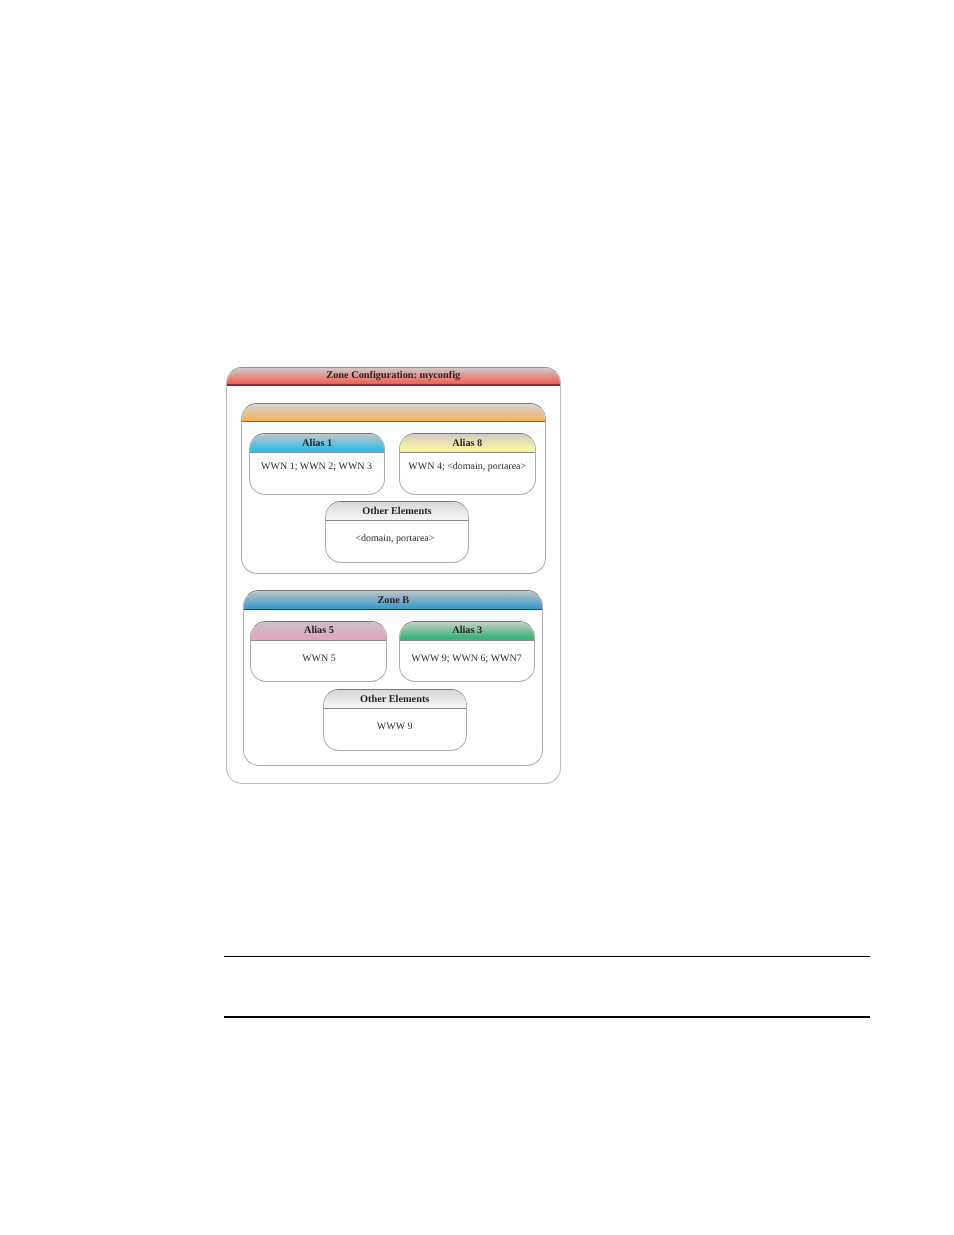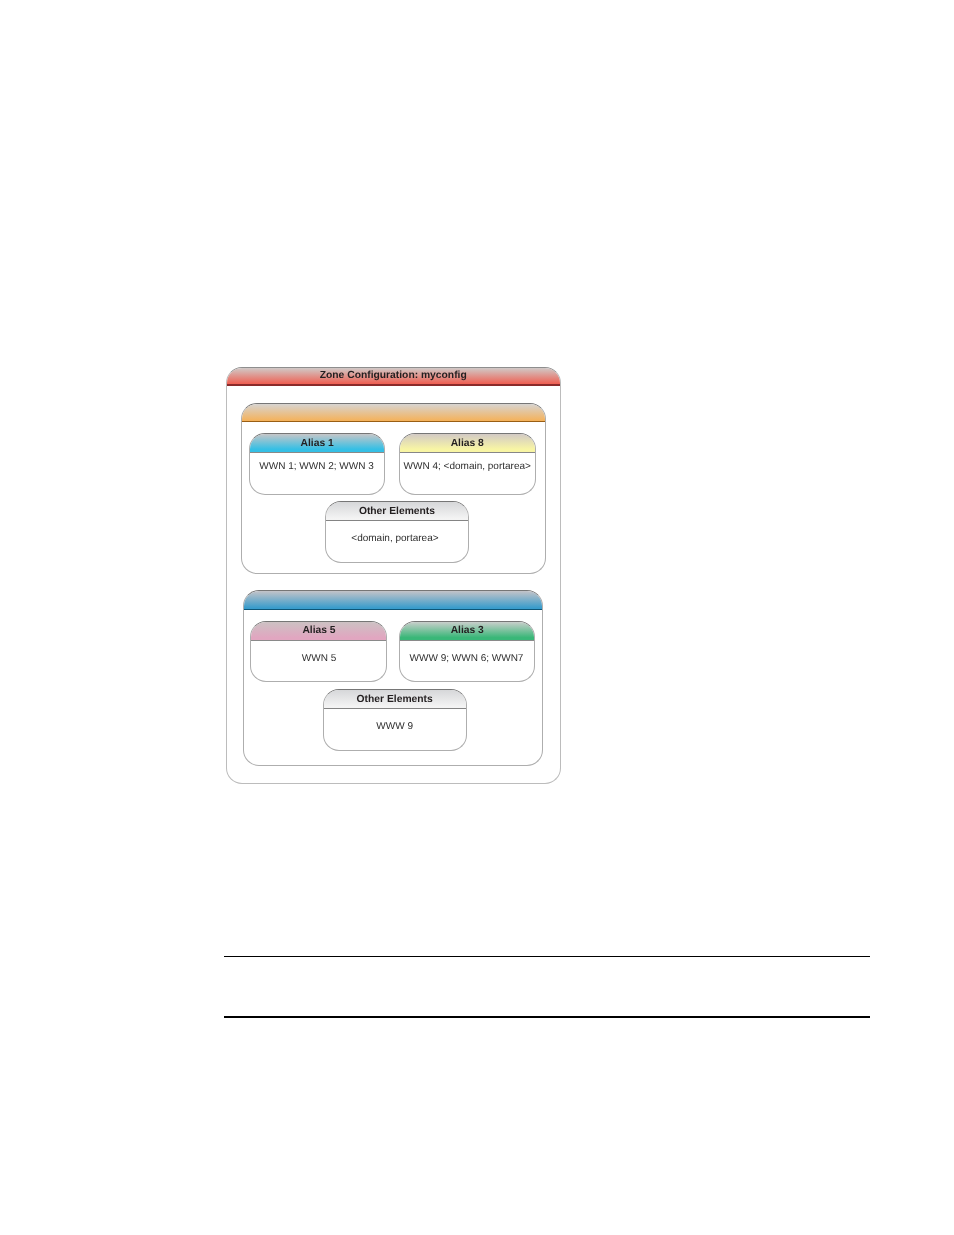--- a/index.html
+++ b/index.html
@@ -2,21 +2,21 @@
 <html><head>
 <meta charset="utf-8">
 <title>Zone Configuration</title>
 <style>
   html,body{margin:0;padding:0;background:#ffffff;}
   body{width:954px;height:1235px;overflow:hidden;font-family:"Liberation Sans",sans-serif;color:#231f20;
        -webkit-font-smoothing:antialiased;text-rendering:geometricPrecision;}
   .page{position:relative;width:954px;height:1235px;}
 
   
-  .panel{position:absolute;box-sizing:border-box;border:1px solid #aeaeae;border-top-color:#767676;border-radius:16px;background:#fff;overflow:hidden;}
+  .panel{position:absolute;box-sizing:border-box;border:1px solid #aeaeae;border-top-color:#767676;border-radius:16px;background:#fff;overflow:hidden;font-family:Liberation Serif, serif;}
 
   
   .band{position:absolute;left:0;top:0;width:100%;height:17.9px;box-sizing:border-box;}
   .band-line{position:absolute;left:0;width:100%;bottom:0;height:1.4px;}
   .band-text{position:absolute;left:0;right:0;top:0;height:16.2px;transform:translateZ(0);display:flex;align-items:center;justify-content:center;
        font-weight:bold;font-size:10.3px;color:#231f20;}
   .body-text{position:absolute;left:0;right:0;transform:translateZ(0);display:flex;align-items:center;justify-content:center;
        height:24px;font-size:10px;color:#2e2e2e;}
 
   
@@ -105,20 +105,21 @@
         </div>
         <div class="band-text oe-title">Other Elements</div>
         <div class="body-text oe-body">&lt;domain, portarea&gt;</div>
       </div>
     </div>
 
     <div class="panel" id="zoneB">
       <div class="band" id="zoneB-band" style="--c-top: #c3c3c8; --c-bot: #389ccc; --c-line: #0d5678;">
         <div class="band-line"></div>
       </div>
+      <div class="band-text" id="zoneB-title">Zone B</div>
 
       <div class="panel" id="alias3">
         <div class="band alias-band aliasB-band" id="alias3-band" style="--c-top: #ccc1c3; --c-bot: #e1a6c0; --c-line: #8a8a8a;">
           <div class="band-line"></div>
         </div>
         <div class="band-text aliasB-title">Alias 5</div>
         <div class="body-text alias-body aliasB-body">WWN 5</div>
       </div>
 
       <div class="panel" id="alias4">

